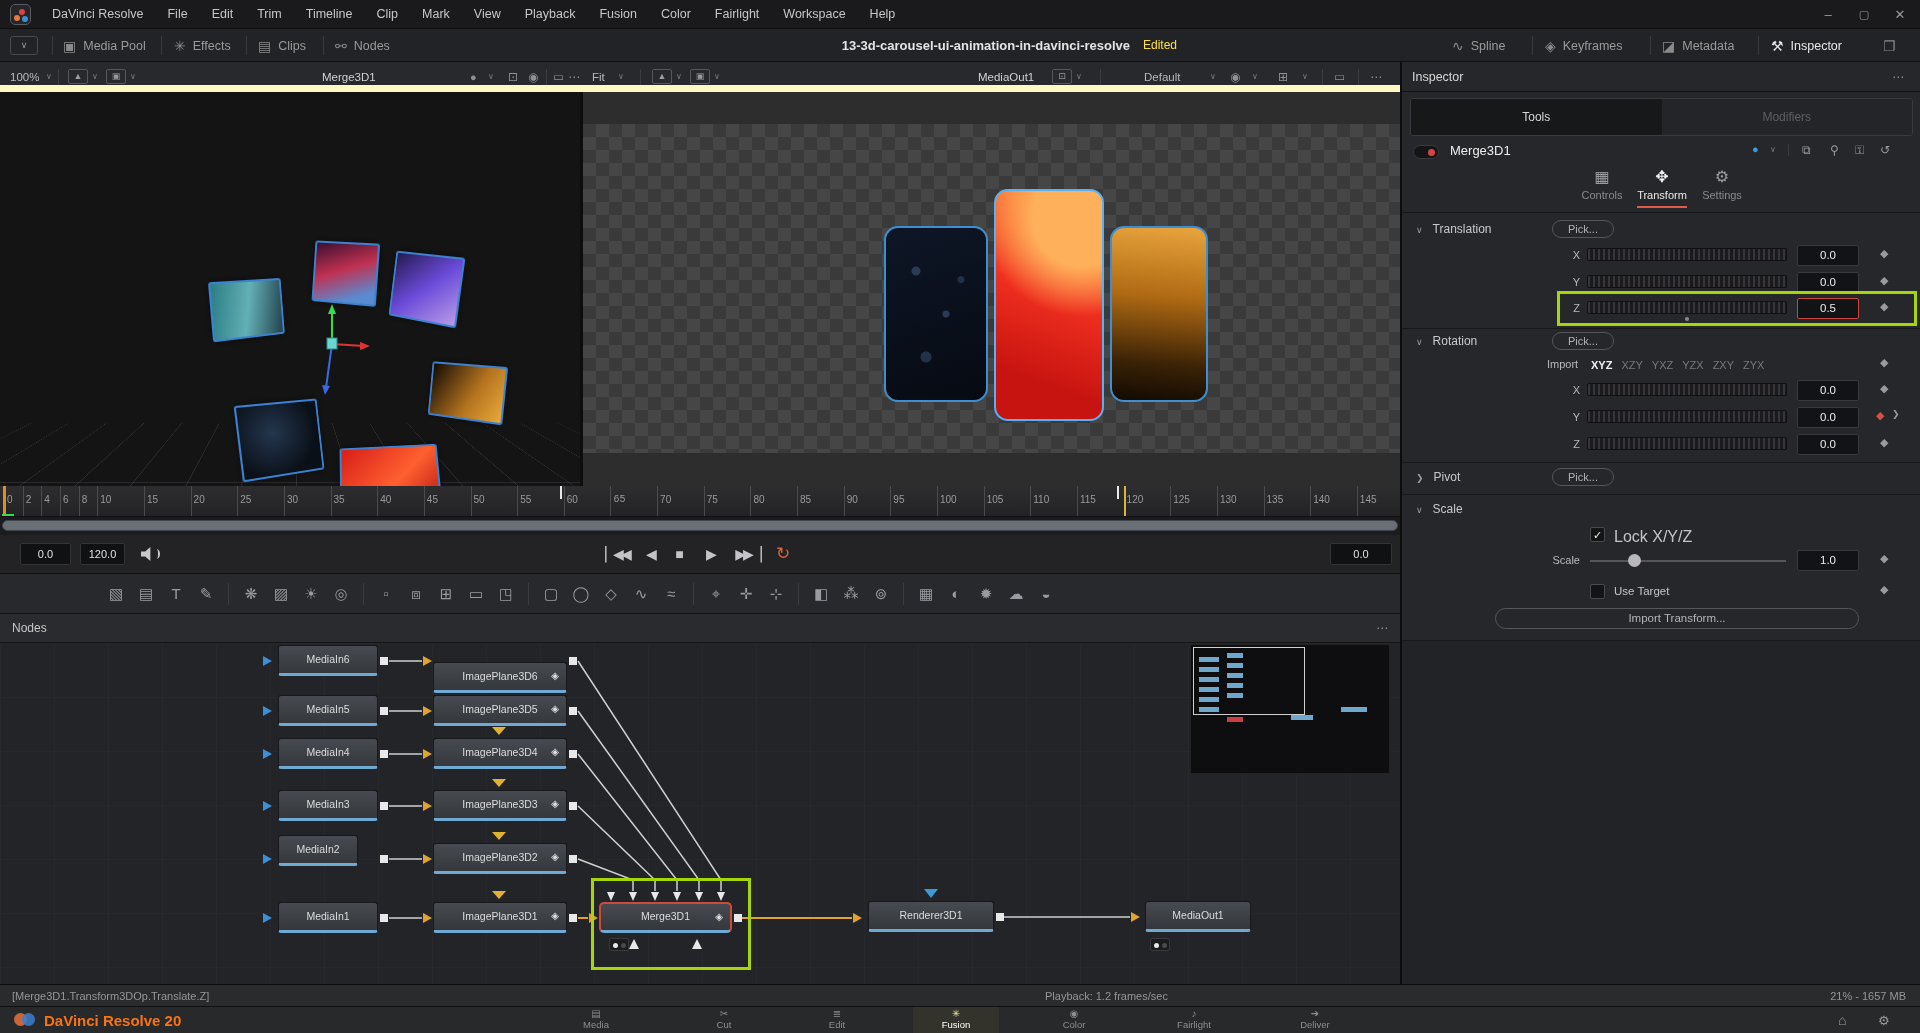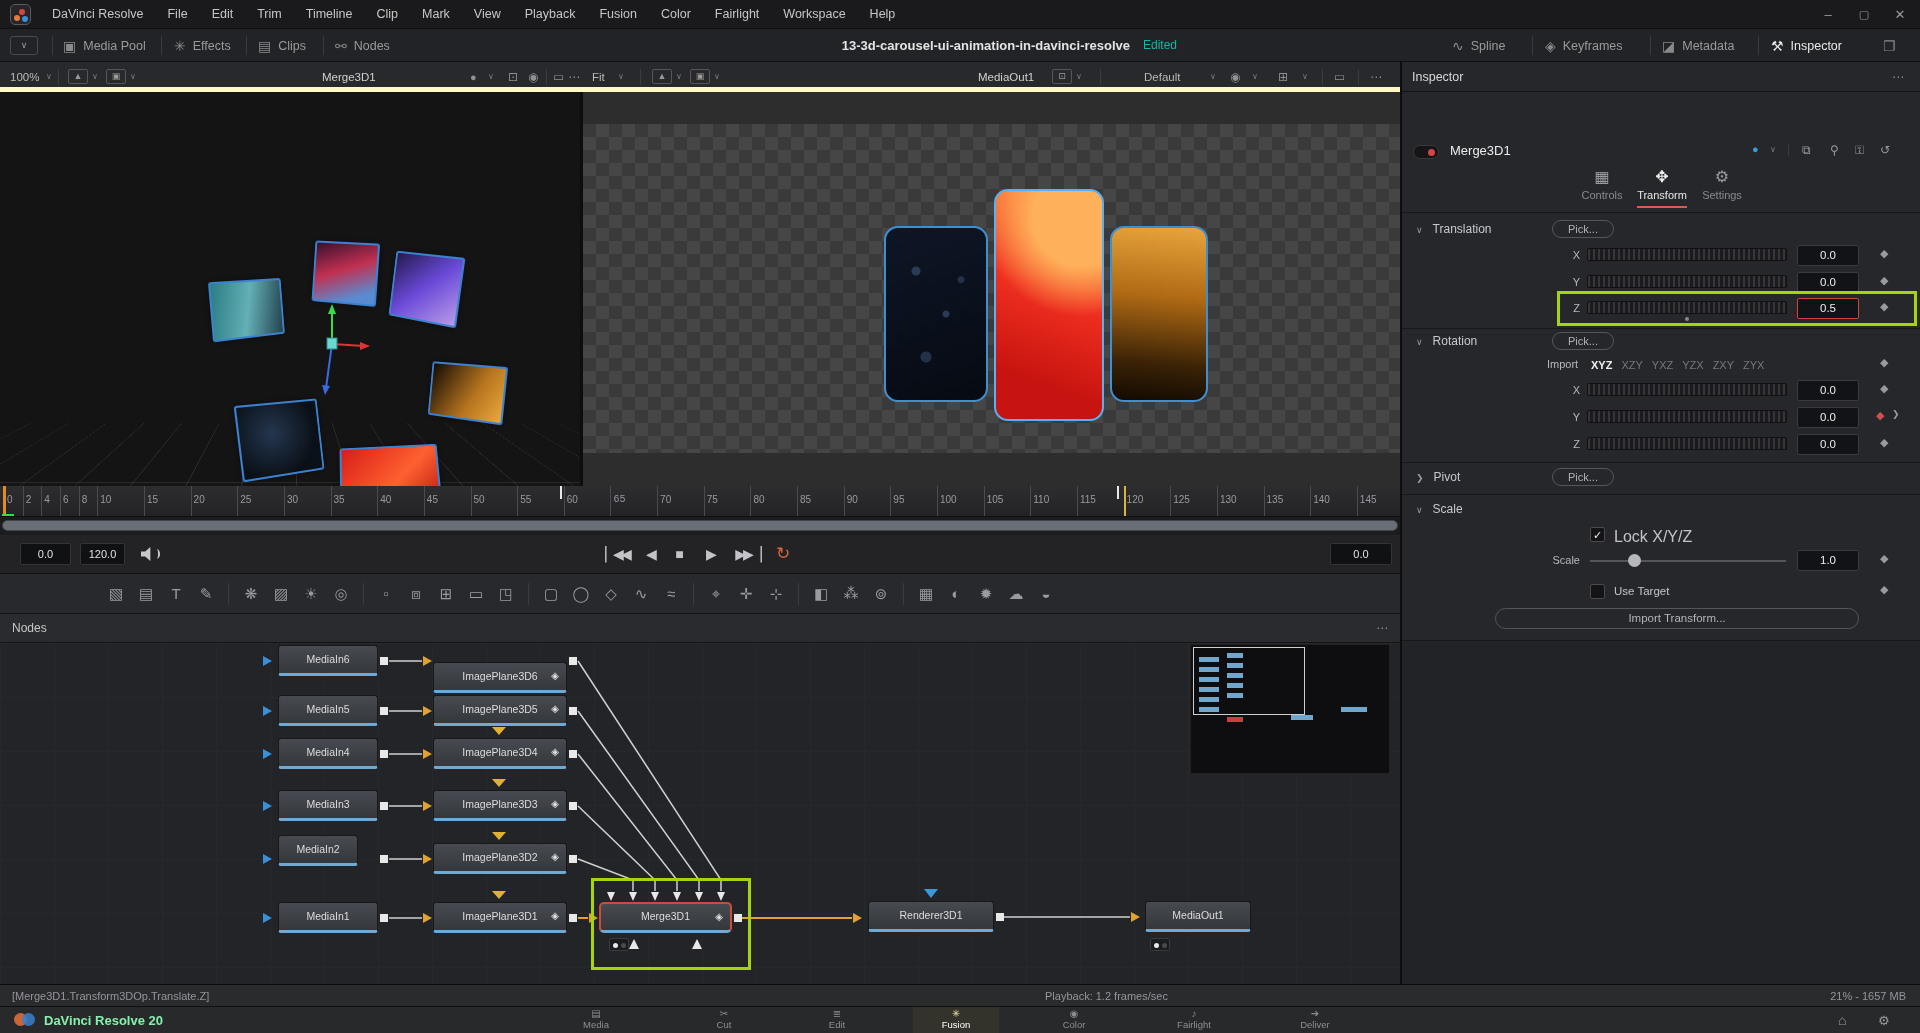--- a/index.html
+++ b/index.html
@@ -17,25 +17,25 @@
   .win-btn{top:0;width:30px;height:29px;color:#9a9a9a;text-align:center;line-height:29px;font-size:13px}
 
   
   #toggle-bar{left:0;top:29px;width:1920px;height:33px;background:#222326;border-bottom:1px solid #101012}
   .tb-btn{position:absolute;top:0;height:33px;display:flex;align-items:center;gap:7px;color:#9a9a9a;font-size:12.5px}
   .tb-btn .ticon{font-size:14px;color:#8a8a8a}
   .tb-divider{position:absolute;top:7px;width:1px;height:19px;background:#3a3a3e}
   #collapse-box{left:10px;top:7px;width:28px;height:19px;border:1px solid #4a4a4e;border-radius:3px;color:#9a9a9a;
     text-align:center;line-height:17px;font-size:9px}
   #comp-title{top:0;left:700px;width:430px;height:33px;line-height:33px;text-align:right;color:#e4e4e4;font-weight:bold;font-size:13px}
-  #comp-edited{top:0;left:1143px;height:33px;line-height:33px;color:#14b8a6;font-size:12px}
+  #comp-edited{top:0;left:1143px;height:33px;line-height:33px;color:#fde047;font-size:12px}
   .tb-right-active{color:#e8e8e8 !important}
 
   
-  #viewer-toolbar{left:0;top:62px;width:1400px;height:30px;background:#28292c;border-bottom:5px solid #fef9c3}
+  #viewer-toolbar{left:0;top:62px;width:1400px;height:30px;background:#28292c;border-bottom:7px solid #fef9c3}
   .vt-text{position:absolute;top:0;height:30px;line-height:30px;color:#b8b8b8;font-size:11.5px}
   .vt-chev{color:#7a7a7e;font-size:8px}
   .vt-box{position:absolute;top:7px;width:20px;height:15px;border:1px solid #55555a;border-radius:2px;
     color:#9a9a9a;font-size:9px;text-align:center;line-height:13px}
   .vt-icon{position:absolute;top:0;height:30px;line-height:30px;color:#8f8f94;font-size:12px}
   .vt-div{position:absolute;top:7px;width:1px;height:16px;background:#3c3c40}
 
   
   #viewers{left:0;top:92px;width:1400px;height:394px;background:#161616}
   #left-viewer{left:0;top:0;width:580px;height:394px;background:#141415;overflow:hidden}
@@ -555,20 +555,24 @@
         <div class="mm-bar" style="left: 100px; top: 70px; width: 22px; background: rgb(111, 168, 204);"></div>
         <div class="mm-bar" style="left: 150px; top: 62px; width: 26px; background: rgb(111, 168, 204);"></div>
       </div>
     </div>
 
   <div class="abs" id="inspector">
     <div class="abs" id="insp-header">
       <span style="margin-left:10px;color:#d8d8d8;font-size:12.5px">Inspector</span>
       <span class="abs" style="left:490px;color:#8f8f94">⋯</span>
     </div>
+    <div class="abs tabs2">
+      <div class="tab2 active">Tools</div>
+      <div class="tab2">Modifiers</div>
+    </div>
 
     <div class="abs" id="node-header-row">
       <div class="abs" style="left:11px;top:5px;width:26px;height:14px;border-radius:7px;background:#151517;border:1px solid #3a3a3e">
         <i style="position:absolute;right:3px;top:3px;width:7px;height:7px;border-radius:50%;background:#d84444"></i>
       </div>
       <span class="abs" style="left:48px;top:3px;color:#ececec;font-size:13px">Merge3D1</span>
       <span class="abs" style="left:350px;top:3px;color:#3a9ad8;font-size:11px">●</span>
       <span class="abs" style="left:368px;top:5px;color:#7a7a7e;font-size:8px">∨</span>
       <span class="abs" style="left:385px;top:2px;color:#3c3c40">|</span>
       <span class="abs" style="left:400px;top:3px;color:#9a9a9e">⧉</span>
@@ -663,21 +667,21 @@
     <span class="abs" style="left:12px">[Merge3D1.Transform3DOp.Translate.Z]</span>
     <span class="abs" style="left:1045px">Playback: 1.2 frames/sec</span>
     <span class="abs" style="left:1700px;width:206px;text-align:right">21% - 1657 MB</span>
   </div>
 
   <div class="abs" id="bottom-bar">
     <div class="abs" style="left:14px;top:6px">
       <i style="position:absolute;width:13px;height:13px;border-radius:50%;background:#d86a3a;opacity:.92"></i>
       <i style="position:absolute;left:8px;width:13px;height:13px;border-radius:50%;background:#3a7fd0;opacity:.85"></i>
     </div>
-    <span class="abs" style="left:44px;top:0;line-height:27px;color:#86efac;font-weight:bold;font-size:13px">DaVinci Resolve 20</span>
+    <span class="abs" style="left:44px;top:0;line-height:27px;color:#f97316;font-weight:bold;font-size:15px">DaVinci Resolve 20</span>
     <span class="abs" style="left:1838px;top:0;line-height:27px;color:#9a9a9e;font-size:14px">⌂</span>
     <span class="abs" style="left:1878px;top:0;line-height:27px;color:#9a9a9e;font-size:13px">⚙</span>
   <div class="page" style="left: 553px;">
         <span class="picon">▤</span>
         <span class="plabel">Media</span>
       </div>
       <div class="page" style="left: 681px;">
         <span class="picon">✂</span>
         <span class="plabel">Cut</span>
       </div>

